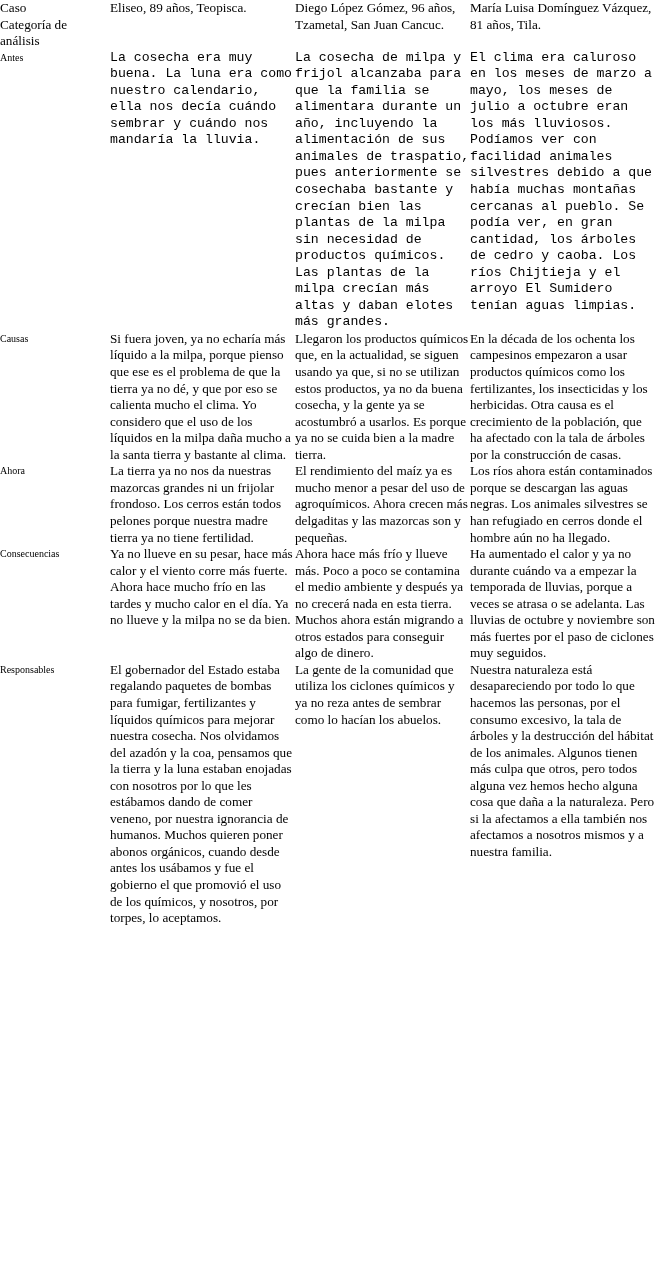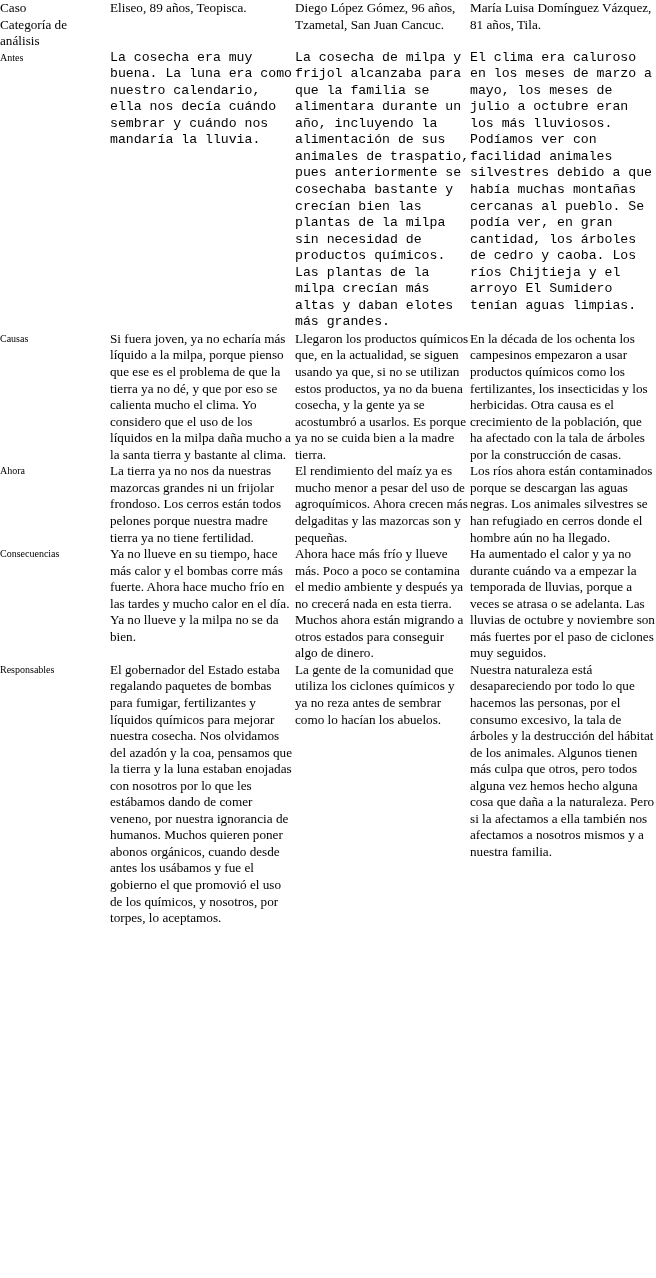--- a/index.html
+++ b/index.html
@@ -117,21 +117,21 @@
         </td>
         <td class="cell-text">La tierra ya no nos da nuestras mazorcas grandes ni un frijolar frondoso. Los cerros están todos pelones porque nuestra madre tierra ya no tiene fertilidad.</td>
         <td class="cell-text">El rendimiento del maíz ya es mucho menor a pesar del uso de agroquímicos. Ahora crecen más delgaditas y las mazorcas son y pequeñas.</td>
         <td class="cell-text">Los ríos ahora están contaminados porque se descargan las aguas negras. Los animales silvestres se han refugiado en cerros donde el hombre aún no ha llegado.</td>
       </tr>
 
       <tr>
         <td class="cell-label">
           <span class="lbl">Consecuencias</span>
         </td>
-        <td class="cell-text">Ya no llueve en su tiempo, hace más calor y el bombas corre más fuerte. Ahora hace mucho frío en las tardes y mucho calor en el día. Ya no llueve y la milpa no se da bien.</td>
+        <td class="cell-text">Ya no llueve en su pesar, hace más calor y el viento corre más fuerte. Ahora hace mucho frío en las tardes y mucho calor en el día. Ya no llueve y la milpa no se da bien.</td>
         <td class="cell-text">Ahora hace más frío y llueve más. Poco a poco se contamina el medio ambiente y después ya no crecerá nada en esta tierra. Muchos ahora están migrando a otros estados para conseguir algo de dinero.</td>
         <td class="cell-text">Ha aumentado el calor y ya no durante cuándo va a empezar la temporada de lluvias, porque a veces se atrasa o se adelanta. Las lluvias de octubre y noviembre son más fuertes por el paso de ciclones muy seguidos.</td>
       </tr>
 
       <tr>
         <td class="cell-label">
           <span class="lbl">Responsables</span>
         </td>
         <td class="cell-text">El gobernador del Estado estaba regalando paquetes de bombas para fumigar, fertilizantes y líquidos químicos para mejorar nuestra cosecha. Nos olvidamos del azadón y la coa, pensamos que la tierra y la luna estaban enojadas con nosotros por lo que les estábamos dando de comer veneno, por nuestra ignorancia de humanos. Muchos quieren poner abonos orgánicos, cuando desde antes los usábamos y fue el gobierno el que promovió el uso de los químicos, y nosotros, por torpes, lo aceptamos.</td>
         <td class="cell-text">La gente de la comunidad que utiliza los ciclones químicos y ya no reza antes de sembrar como lo hacían los abuelos.</td>

